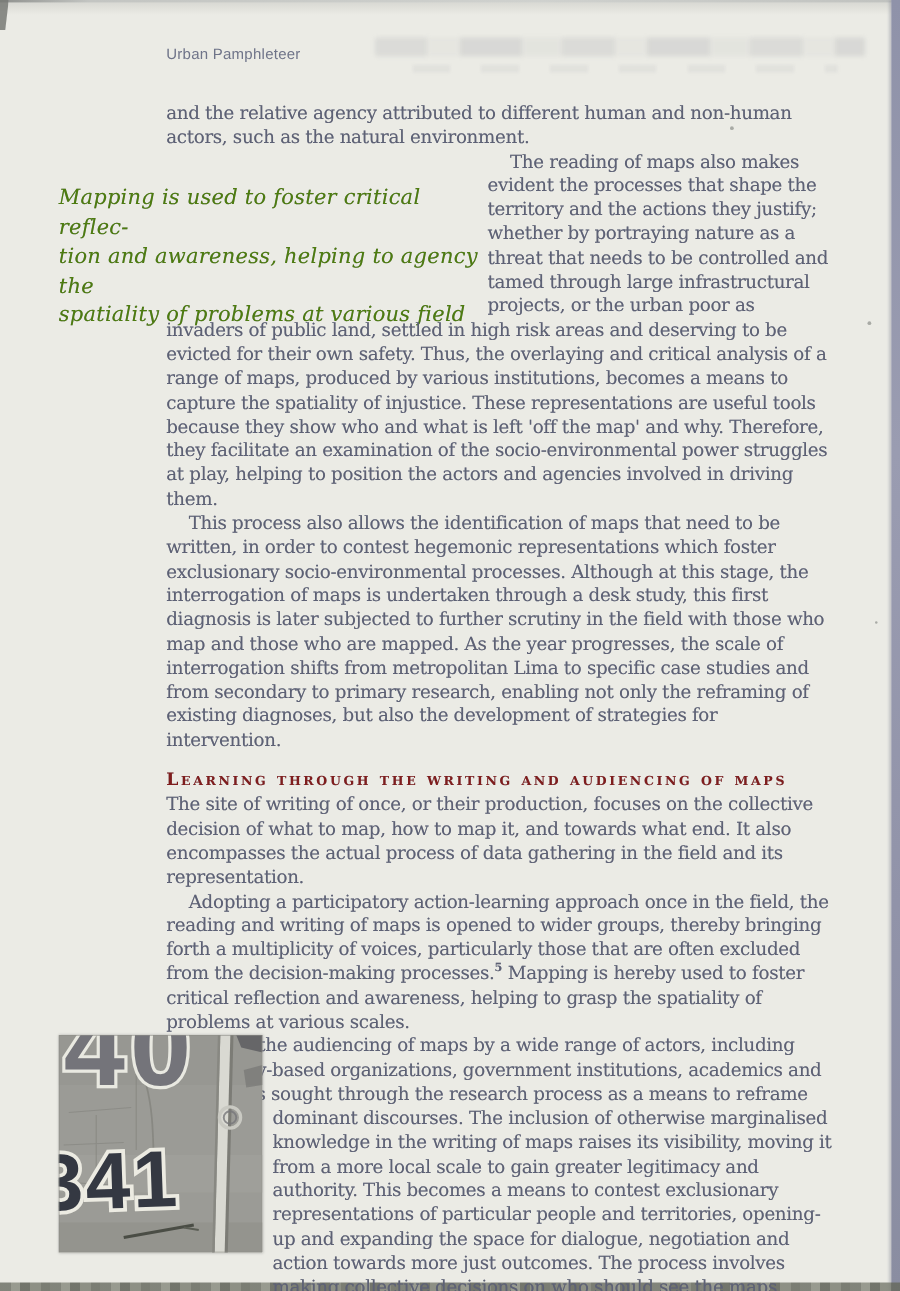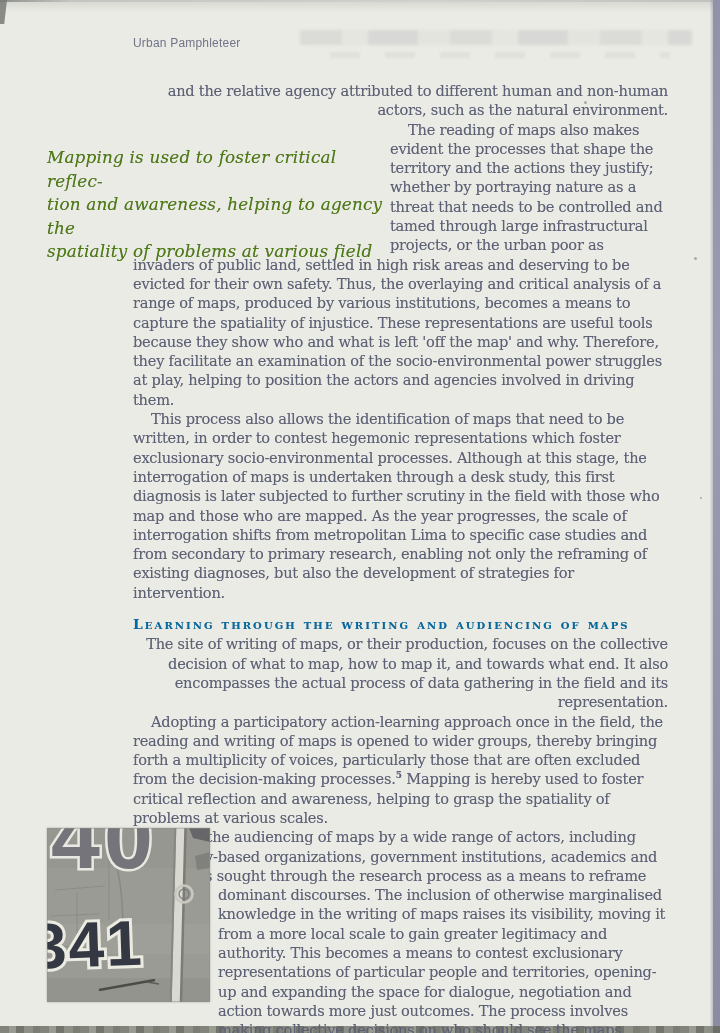--- a/index.html
+++ b/index.html
@@ -28,28 +28,28 @@
     position:absolute;left:133px;top:36px;
     font-family:"Liberation Sans",sans-serif;font-size:12px;letter-spacing:.2px;
     color:#6f7489;
   }
   .body-col{
     position:absolute;left:133px;top:81px;width:535px;
     font-size:14.6px;line-height:19.3px;letter-spacing:-.25px;color:#5d6175;
     text-shadow:0 0 .5px rgba(93,97,117,.45);
   }
   .body-col p{margin:0;text-indent:18px;}
-  .body-col p.noindent{text-indent:0;text-align:right;}
+  .body-col p.noindent{text-indent:0;}
   .quote-spacer{float:left;width:257px;height:116px;}
   .photo-spacer{float:left;width:85px;height:200px;}
   sup.noteref{font-size:9px;font-weight:bold;vertical-align:super;line-height:0;letter-spacing:0;}
   .section-heading{
     margin-top:13px !important;text-indent:0 !important;
     font-variant:small-caps;letter-spacing:2.1px;font-size:13.8px;font-weight:600;
-    color:#0369a1;
+    color:#7f1d1d;
   }
   .pull-quote{
     position:absolute;left:47px;top:146px;width:345px;
     font-style:italic;font-size:16.8px;line-height:23.5px;letter-spacing:.2px;
     color:#4d7c0f;text-shadow:0 0 .5px rgba(69,74,92,.5);
   }
   .wall-photo{
     position:absolute;left:47px;top:828px;width:163px;height:174px;
     box-shadow:0 0 2px rgba(90,90,88,.4);
   }
@@ -83,21 +83,21 @@
 
     <p>
       <span class="quote-spacer"></span>
       <span>The reading of maps also makes evident the processes that shape the territory and the actions they justify; whether by portraying nature as a threat that needs to be controlled and tamed through large infrastructural projects, or the urban poor as invaders of public land, settled in high risk areas and deserving to be evicted for their own safety. Thus, the overlaying and critical analysis of a range of maps, produced by various institutions, becomes a means to capture the spatiality of injustice. These representations are useful tools because they show who and what is left 'off the map' and why. Therefore, they facilitate an examination of the socio-environmental power struggles at play, helping to position the actors and agencies involved in driving them.</span>
     </p>
 
     <p>This process also allows the identification of maps that need to be written, in order to contest hegemonic representations which foster exclusionary socio-environmental processes. Although at this stage, the interrogation of maps is undertaken through a desk study, this first diagnosis is later subjected to further scrutiny in the field with those who map and those who are mapped. As the year progresses, the scale of interrogation shifts from metropolitan Lima to specific case studies and from secondary to primary research, enabling not only the reframing of existing diagnoses, but also the development of strategies for intervention.</p>
 
     <p class="section-heading">Learning through the writing and audiencing of maps</p>
 
-    <p class="noindent">The site of writing of maps, or their production, focuses on the collective decision of what to map, how to map it, and towards what end. It also encompasses the actual process of data gathering in the field and its representation.</p>
+    <p class="noindent">The site of writing of once, or their production, focuses on the collective decision of what to map, how to map it, and towards what end. It also encompasses the actual process of data gathering in the field and its representation.</p>
 
     <p>
       <span>Adopting a participatory action-learning approach once in the field, the reading and writing of maps is opened to wider groups, thereby bringing forth a multiplicity of voices, particularly those that are often excluded from the decision-making processes.</span><sup class="noteref">5</sup><span> Mapping is hereby used to foster critical reflection and awareness, helping to grasp the spatiality of problems at various scales.</span>
     </p>
 
     <p>
       <span>Finally, the audiencing of maps by a wide range of actors, including community-based organizations, government institutions, academics and activists, is sought through the research process as a means to reframe dominant </span><span class="photo-spacer"></span><span>discourses. The inclusion of otherwise marginalised knowledge in the writing of maps raises its visibility, moving it from a more local scale to gain greater legitimacy and authority. This becomes a means to contest exclusionary representations of particular people and territories, opening-up and expanding the space for dialogue, negotiation and action towards more just outcomes. The process involves making collective decisions on who should see the maps, where they should be displayed, and the discussion of new interpretations emanating from the contrast of existing</span>
     </p>
   </div>
 

